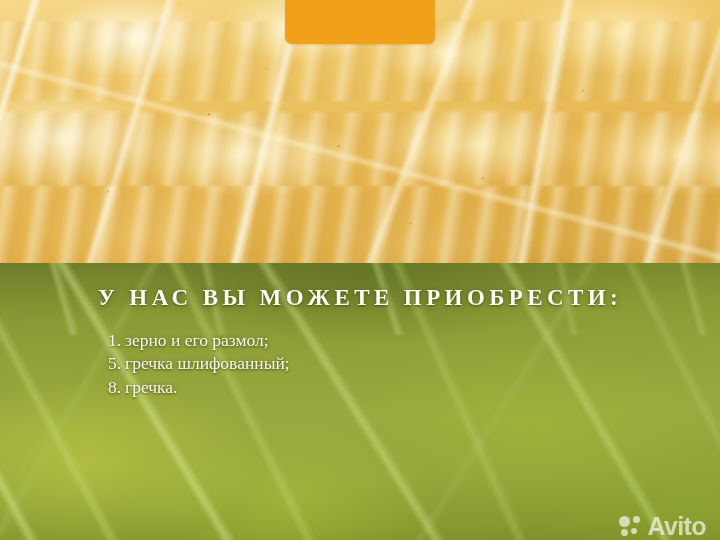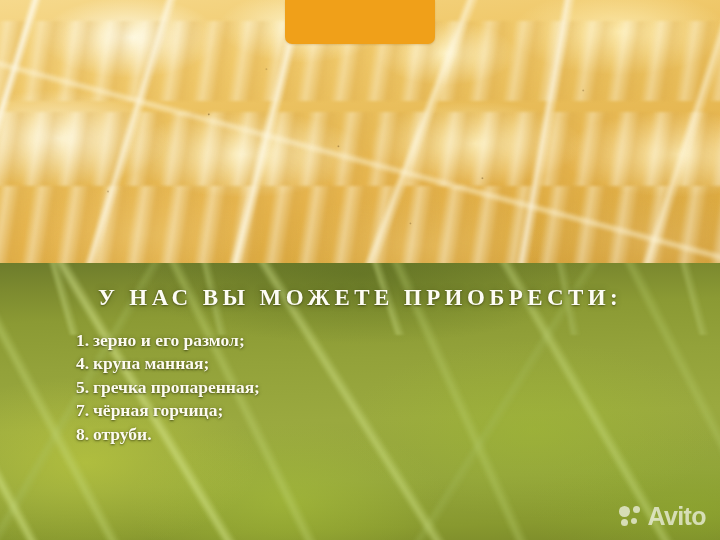--- a/index.html
+++ b/index.html
@@ -132,33 +132,33 @@
     text-shadow:0 1px 2px rgba(40,45,10,.55), 0 0 6px rgba(50,55,12,.35);
     white-space:nowrap;
   }
 
   .list{
     position:absolute; left:0; top:329px; width:720px;
     list-style:none;
   }
   .list li{
     font-family:"Liberation Serif", serif;
-    font-weight:bold;
+    font-weight:normal;
     font-size:17.5px;
     line-height:23.4px;
     color:#fdfbf0;
     text-shadow:0 1px 2px rgba(40,45,10,.6), 0 0 4px rgba(45,50,12,.3);
-    padding-left:76px;
+    padding-left:108px;
     white-space:nowrap;
   }
   .list li .num{ display:inline-block; min-width:17px; }
 
   
   .avito{
-    position:absolute; right:14px; bottom:11px;
+    position:absolute; right:14px; bottom:1px;
     display:flex; align-items:center; gap:5px;
     opacity:.72;
   }
   .avito .mark{ width:23px; height:23px; position:relative; }
   .avito .mark i{ position:absolute; border-radius:50%; background:#f4f6ea; display:block; }
   .avito .mark i.c1{ width:11px; height:11px; left:0;    top:1px; }
   .avito .mark i.c2{ width:7px;  height:7px;  left:14px; top:1px; }
   .avito .mark i.c3{ width:7px;  height:7px;  left:2px;  top:14px; }
   .avito .mark i.c4{ width:6px;  height:6px;  left:12px; top:13px; }
   .avito .word{
@@ -184,24 +184,22 @@
 
   <div class="panel-green">
     <div class="blades"></div>
     <div class="topblades"></div>
   </div>
 
   <div class="heading">У НАС ВЫ МОЖЕТЕ ПРИОБРЕСТИ:</div>
 
   <ul class="list">
     <li><span class="num">1.</span><span>зерно и его размол;</span></li>
-    <li><span class="num">4.</span><span>крупа манная;</span></li>
-    <li><span class="num">5.</span><span>гречка пропаренная;</span></li>
-    <li><span class="num">7.</span><span>чёрная горчица;</span></li>
-    <li><span class="num">8.</span><span>отруби.</span></li>
+    <li><span class="num">5.</span><span>гречка шлифованный;</span></li>
+    <li><span class="num">8.</span><span>гречка.</span></li>
   </ul>
 
   <div class="avito">
     <span class="mark">
       <i class="c1"></i>
         <i class="c2"></i>
         <i class="c3"></i>
         <i class="c4"></i>
     </span>
     <span class="word">Avito</span>

